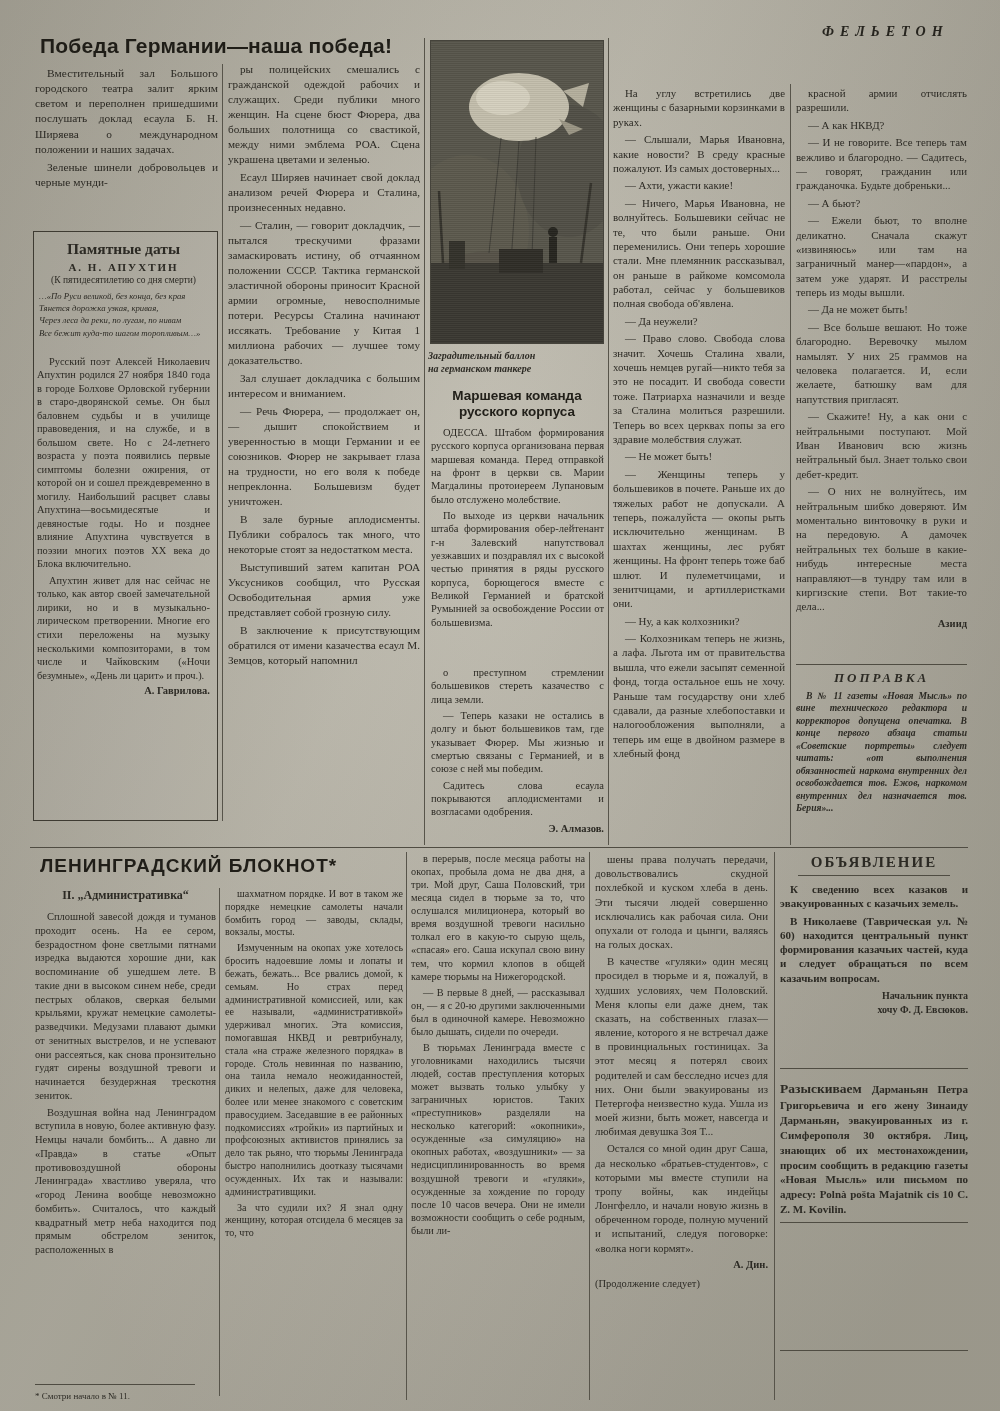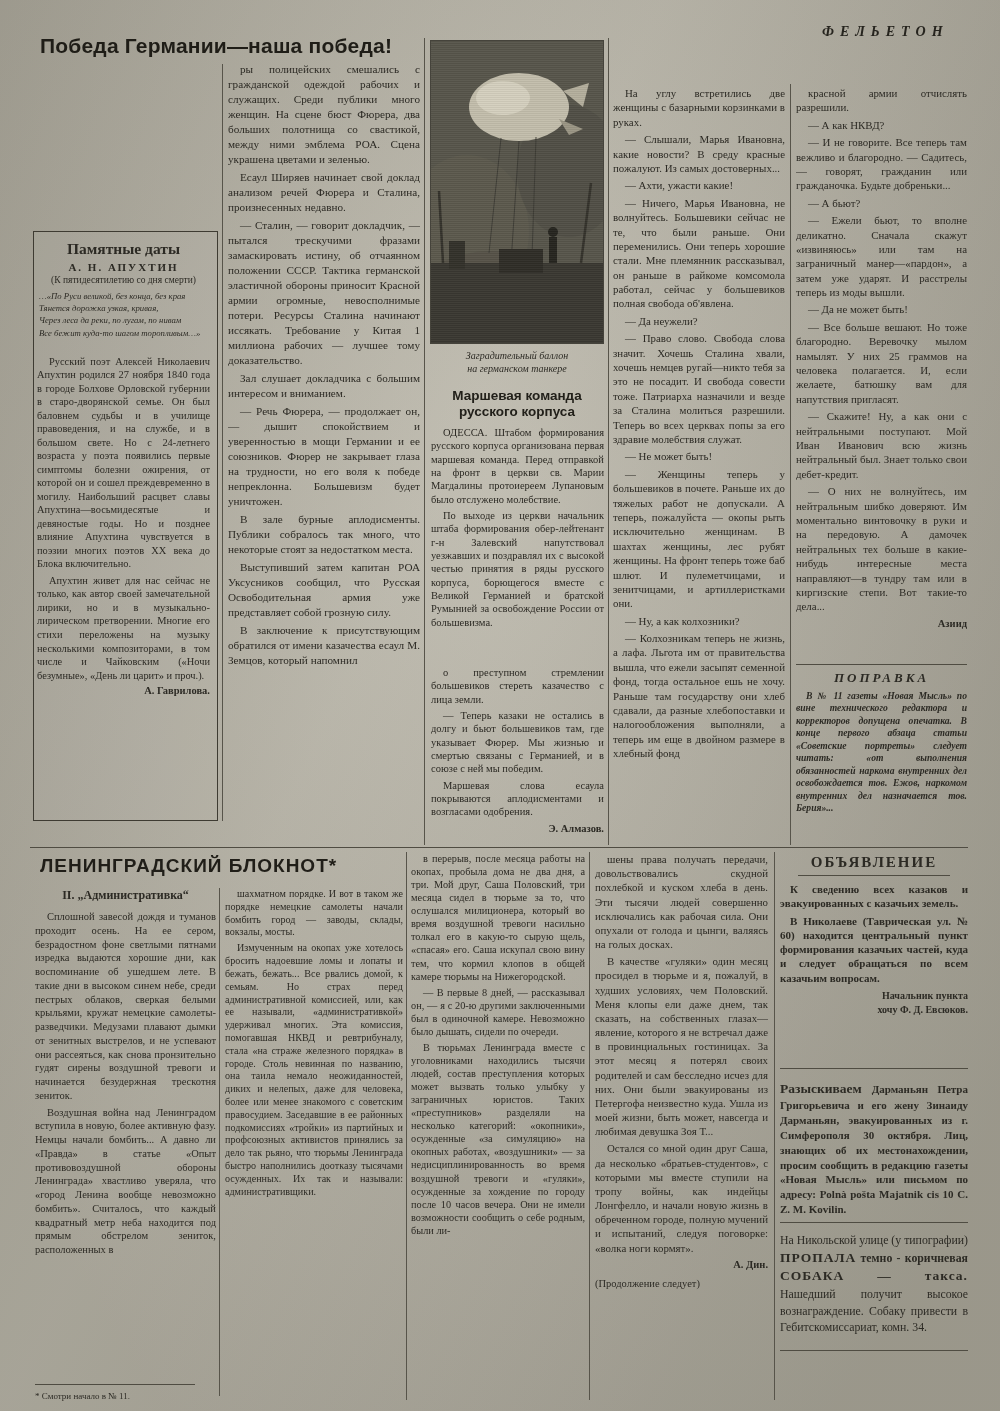--- a/index.html
+++ b/index.html
@@ -34,21 +34,21 @@
   .mem-sub { text-align:center; font-weight:bold; font-size:11px; letter-spacing:2px; margin-bottom:2px; }
   .mem-note { text-align:center; font-size:9.5px; margin-bottom:5px; }
   .mem-poem p { text-indent:0; font-style:italic; font-size:8.7px; line-height:1.4; margin:0; }
   .mem-poem { margin-bottom:16px; padding-left:2px; }
   .mem-body { font-size:10.4px; line-height:1.3; }
   .sig { text-align:right; font-weight:bold; font-size:10.5px; margin-top:3px; }
 
   .photo { border:1px solid #45433b; background:#56544a; }
   .photo::after { content:""; position:absolute; inset:0;
     background:repeating-linear-gradient(0deg, rgba(255,255,255,0.035) 0 1px, rgba(0,0,0,0.05) 1px 2px); }
-  .caption { text-align:center; font-weight:normal; font-style:italic; font-size:10px; line-height:1.25; }
+  .caption { text-align:left; font-weight:bold; font-style:italic; font-size:10px; line-height:1.25; }
   .march-title { text-align:center; font-family:"Liberation Sans", sans-serif; font-weight:bold;
     font-size:13.5px; line-height:1.2; color:#22201a; }
   .colM { font-size:10.5px; line-height:1.27; }
 
   .they-title { text-align:center; font-family:"DejaVu Serif", serif; font-weight:bold;
     font-size:22.5px; color:#1f1d17; white-space:nowrap; }
   .colC, .colD { font-size:10.9px; line-height:1.32; }
 
   .corrbox { border-top:1px solid #4f4c42; padding-top:5px; }
   .corr-title { text-align:center; font-weight:bold; font-style:italic; letter-spacing:3px;
@@ -84,20 +84,24 @@
 </style>
 </head>
 <body>
 
 <div class="page">
 
   <div class="abs feuilleton" style="left:822px; top:24px;">ФЕЛЬЕТОН</div>
 
   <div class="abs victory-title" style="left:40px; top:34px; width:380px;">Победа Германии—наша победа!</div>
 
+  <div class="abs colA just paras" style="left:35px; top:66px; width:183px; height:162px;">
+      <p>Вместительный зал Большого городского театра залит ярким светом и переполнен пришедшими послушать доклад есаула Б. Н. Ширяева о международном положении и наших задачах.</p>
+      <p>Зеленые шинели добровольцев и черные мунди-</p>
+    </div>
 
   <div class="abs membox" style="left:33px; top:231px; width:185px; height:590px;">
     <div class="mem-title">Памятные даты</div>
     <div class="mem-sub">А. Н. АПУХТИН</div>
     <div class="mem-note">(К пятидесятилетию со дня смерти)</div>
     <div class="mem-poem">
         <p>…«По Руси великой, без конца, без края</p>
         <p>Тянется дорожка узкая, кривая,</p>
         <p>Через леса да реки, по лугам, по нивам</p>
         <p>Все бежит куда-то шагом торопливым…»</p>
@@ -155,21 +159,21 @@
 
   <div class="abs colM just paras" style="left:431px; top:426px; width:173px; height:238px;">
       <p>ОДЕССА. Штабом формирования русского корпуса организована первая маршевая команда. Перед отправкой на фронт в церкви св. Марии Магдалины протоиереем Лупановым было отслужено молебствие.</p>
       <p>По выходе из церкви начальник штаба формирования обер-лейтенант г-н Залевский напутствовал уезжавших и поздравлял их с высокой честью принятия в ряды русского корпуса, борющегося вместе с Великой Германией и братской Румынией за освобождение России от большевизма.</p>
     </div>
 
   <div class="abs colM" style="left:431px; top:666px; width:173px; height:178px;">
     <div class="just paras">
         <p>о преступном стремлении большевиков стереть казачество с лица земли.</p>
         <p>— Теперь казаки не остались в долгу и бьют большевиков там, где указывает Фюрер. Мы жизнью и смертью связаны с Германией, и в союзе с ней мы победим.</p>
-        <p>Маршевая слова есаула покрываются аплодисментами и возгласами одобрения.</p>
+        <p>Садитесь слова есаула покрываются аплодисментами и возгласами одобрения.</p>
       </div>
     <div class="sig">Э. Алмазов.</div>
   </div>
 
 
   <div class="abs colC just paras" style="left:613px; top:86px; width:172px; height:760px;">
       <p>На углу встретились две женщины с базарными корзинками в руках.</p>
       <p>— Слышали, Марья Ивановна, какие новости? В среду красные пожалуют. Из самых достоверных...</p>
       <p>— Ахти, ужасти какие!</p>
       <p>— Ничего, Марья Ивановна, не волнуйтесь. Большевики сейчас не те, что были раньше. Они переменились. Они теперь хорошие стали. Мне племянник рассказывал, он раньше в райкоме комсомола работал, сейчас у большевиков полная свобода об'явлена.</p>
@@ -217,20 +221,21 @@
   <div class="abs bcol1 just paras" style="left:35px; top:910px; width:181px; height:468px;">
       <p>Сплошной завесой дождя и туманов проходит осень. На ее сером, безрадостном фоне светлыми пятнами изредка выдаются хорошие дни, как воспоминание об ушедшем лете. В такие дни в высоком синем небе, среди пестрых облаков, сверкая белыми крыльями, кружат немецкие самолеты-разведчики. Медузами плавают дымки от зенитных выстрелов, и не успевают они рассеяться, как снова пронзительно гудят сирены воздушной тревоги и начинается безудержная трескотня зениток.</p>
       <p>Воздушная война над Ленинградом вступила в новую, более активную фазу. Немцы начали бомбить... А давно ли «Правда» в статье «Опыт противовоздушной обороны Ленинграда» хвастливо уверяла, что «город Ленина вообще невозможно бомбить». Считалось, что каждый квадратный метр неба находится под прямым обстрелом зениток, расположенных в</p>
     </div>
 
   <div class="abs footnote" style="left:35px; top:1384px; width:160px;">* Смотри начало в № 11.</div>
 
   <div class="abs bcol2 just paras" style="left:225px; top:888px; width:178px; height:508px;">
       <p>шахматном порядке. И вот в таком же порядке немецкие самолеты начали бомбить город — заводы, склады, вокзалы, мосты.</p>
       <p>Измученным на окопах уже хотелось бросить надоевшие ломы и лопаты и бежать, бежать... Все рвались домой, к семьям. Но страх перед административной комиссией, или, как ее называли, «административкой» удерживал многих. Эта комиссия, помогавшая НКВД и ревтрибуналу, стала «на страже железного порядка» в городе. Столь невинная по названию, она таила немало неожиданностей, диких и нелепых, даже для человека, более или менее знакомого с советским правосудием. Заседавшие в ее районных подкомиссиях «тройки» из партийных и профсоюзных активистов принялись за дело так рьяно, что тюрьмы Ленинграда быстро наполнились доотказу тысячами осужденных. Их так и называли: административщики.</p>
+      <p>За что судили их? Я знал одну женщину, которая отсидела 6 месяцев за то, что</p>
     </div>
 
   <div class="abs bcol3 just paras" style="left:411px; top:852px; width:174px; height:546px;">
       <p>в перерыв, после месяца работы на окопах, пробыла дома не два дня, а три. Мой друг, Саша Половский, три месяца сидел в тюрьме за то, что ослушался милиционера, который во время воздушной тревоги насильно толкал его в какую-то сырую щель, «спасая» его. Саша искупал свою вину тем, что кормил клопов в общей камере тюрьмы на Нижегородской.</p>
       <p>— В первые 8 дней, — рассказывал он, — я с 20-ю другими заключенными был в одиночной камере. Невозможно было дышать, сидели по очереди.</p>
       <p>В тюрьмах Ленинграда вместе с уголовниками находились тысячи людей, состав преступления которых может вызвать только улыбку у заграничных юристов. Таких «преступников» разделяли на несколько категорий: «окопники», осужденные «за симуляцию» на окопных работах, «воздушники» — за недисциплинированность во время воздушной тревоги и «гуляки», осужденные за хождение по городу после 10 часов вечера. Они не имели возможности сообщить о себе родным, были ли-</p>
     </div>
 
   <div class="abs bcol4" style="left:595px; top:852px; width:173px; height:548px;">
     <div class="just paras">
@@ -255,23 +260,20 @@
   </div>
 
   <div class="hrule" style="left:780px; top:1068px; width:188px;"></div>
 
   <div class="abs wanted" style="left:780px; top:1080px; width:188px; height:136px;">
     <span class="wanted-lead">Разыскиваем </span><span>Дарманьян Петра Григорьевича и его жену Зинаиду Дарманьян, эвакуированных из г. Симферополя 30 октября. Лиц, знающих об их местонахождении, просим сообщить в редакцию газеты «Новая Мысль» или письмом по адресу: Polnà pošta Majatnik cis 10 C. Z. M. Kovilin.</span>
   </div>
 
   <div class="hrule" style="left:780px; top:1222px; width:188px;"></div>
 
-  <div class="abs dog" style="left:780px; top:1232px; width:188px; height:112px;">
-    <span>На Никольской улице (у типографии) </span><span class="bc">ПРОПАЛА</span><span class="b"> темно - коричневая </span><span class="bc">СОБАКА — такса.</span><span> Нашедший получит высокое вознаграждение. Собаку привести в Гебитскомиссариат, комн. 34.</span>
-  </div>
 
   <div class="hrule" style="left:780px; top:1350px; width:188px;"></div>
 
   <div class="abs address" style="left:786px; top:1438px; width:182px;">
     <div>Адрес редакции: Николаев,</div>
     <div>Потемкинская, 26.</div>
   </div>
 
   <div class="vrule" style="left:219px; top:888px; height:508px;"></div>
   <div class="vrule" style="left:406px; top:852px; height:548px;"></div>

